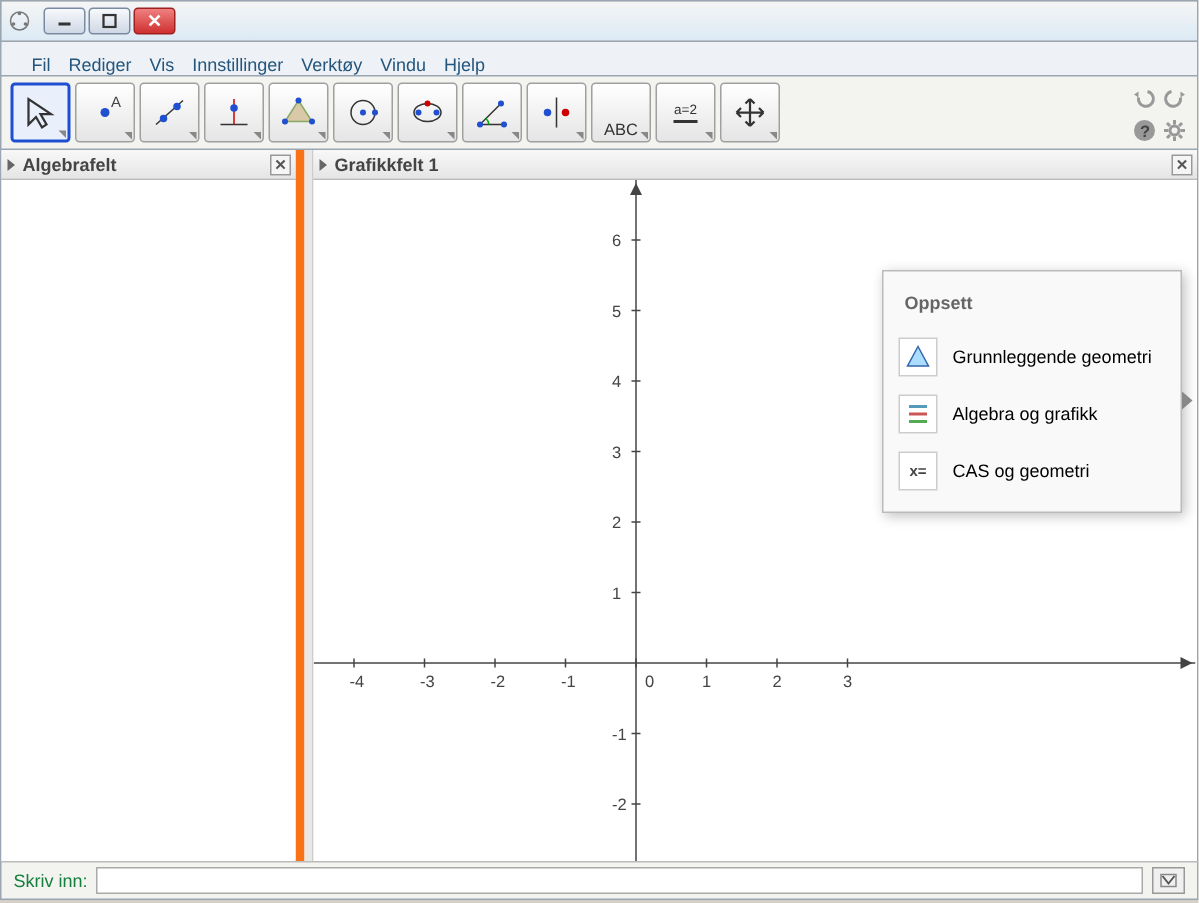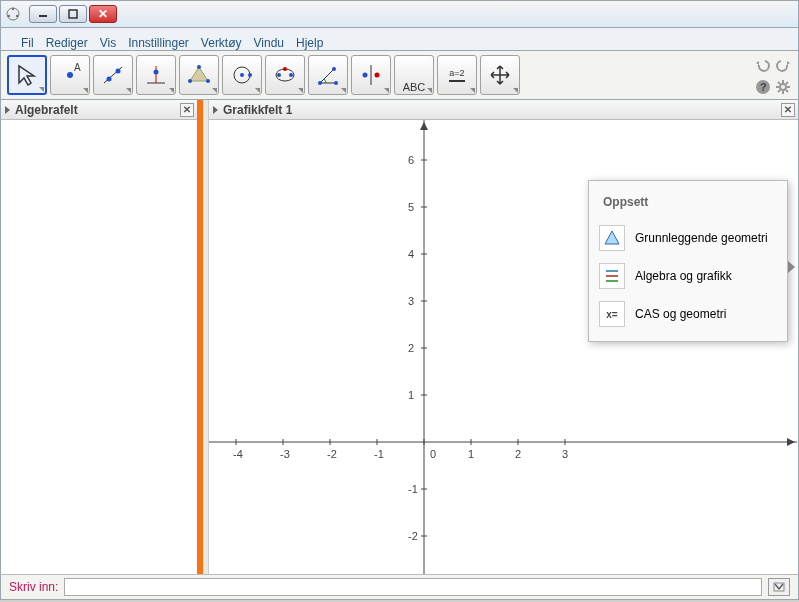--- a/index.html
+++ b/index.html
@@ -161,21 +161,21 @@
   }
   .inputbar {
     height: 26px;
     background: #f3f3f0;
     border: 1px solid #9aa7b3;
     border-top:1px solid #bbb;
     display:flex;
     align-items:center;
     padding: 0 8px;
   }
-  .inputbar-label { margin-right: 6px; color:#be185d; }
+  .inputbar-label { margin-right: 6px; color:#15803d; }
   .inputbar input {
     flex:1;
     height:18px;
     border:1px solid #aaa;
     padding: 0 4px;
     font: inherit;
   }
   .inputbar-btn {
     width: 22px; height: 18px;
     border:1px solid #999;

